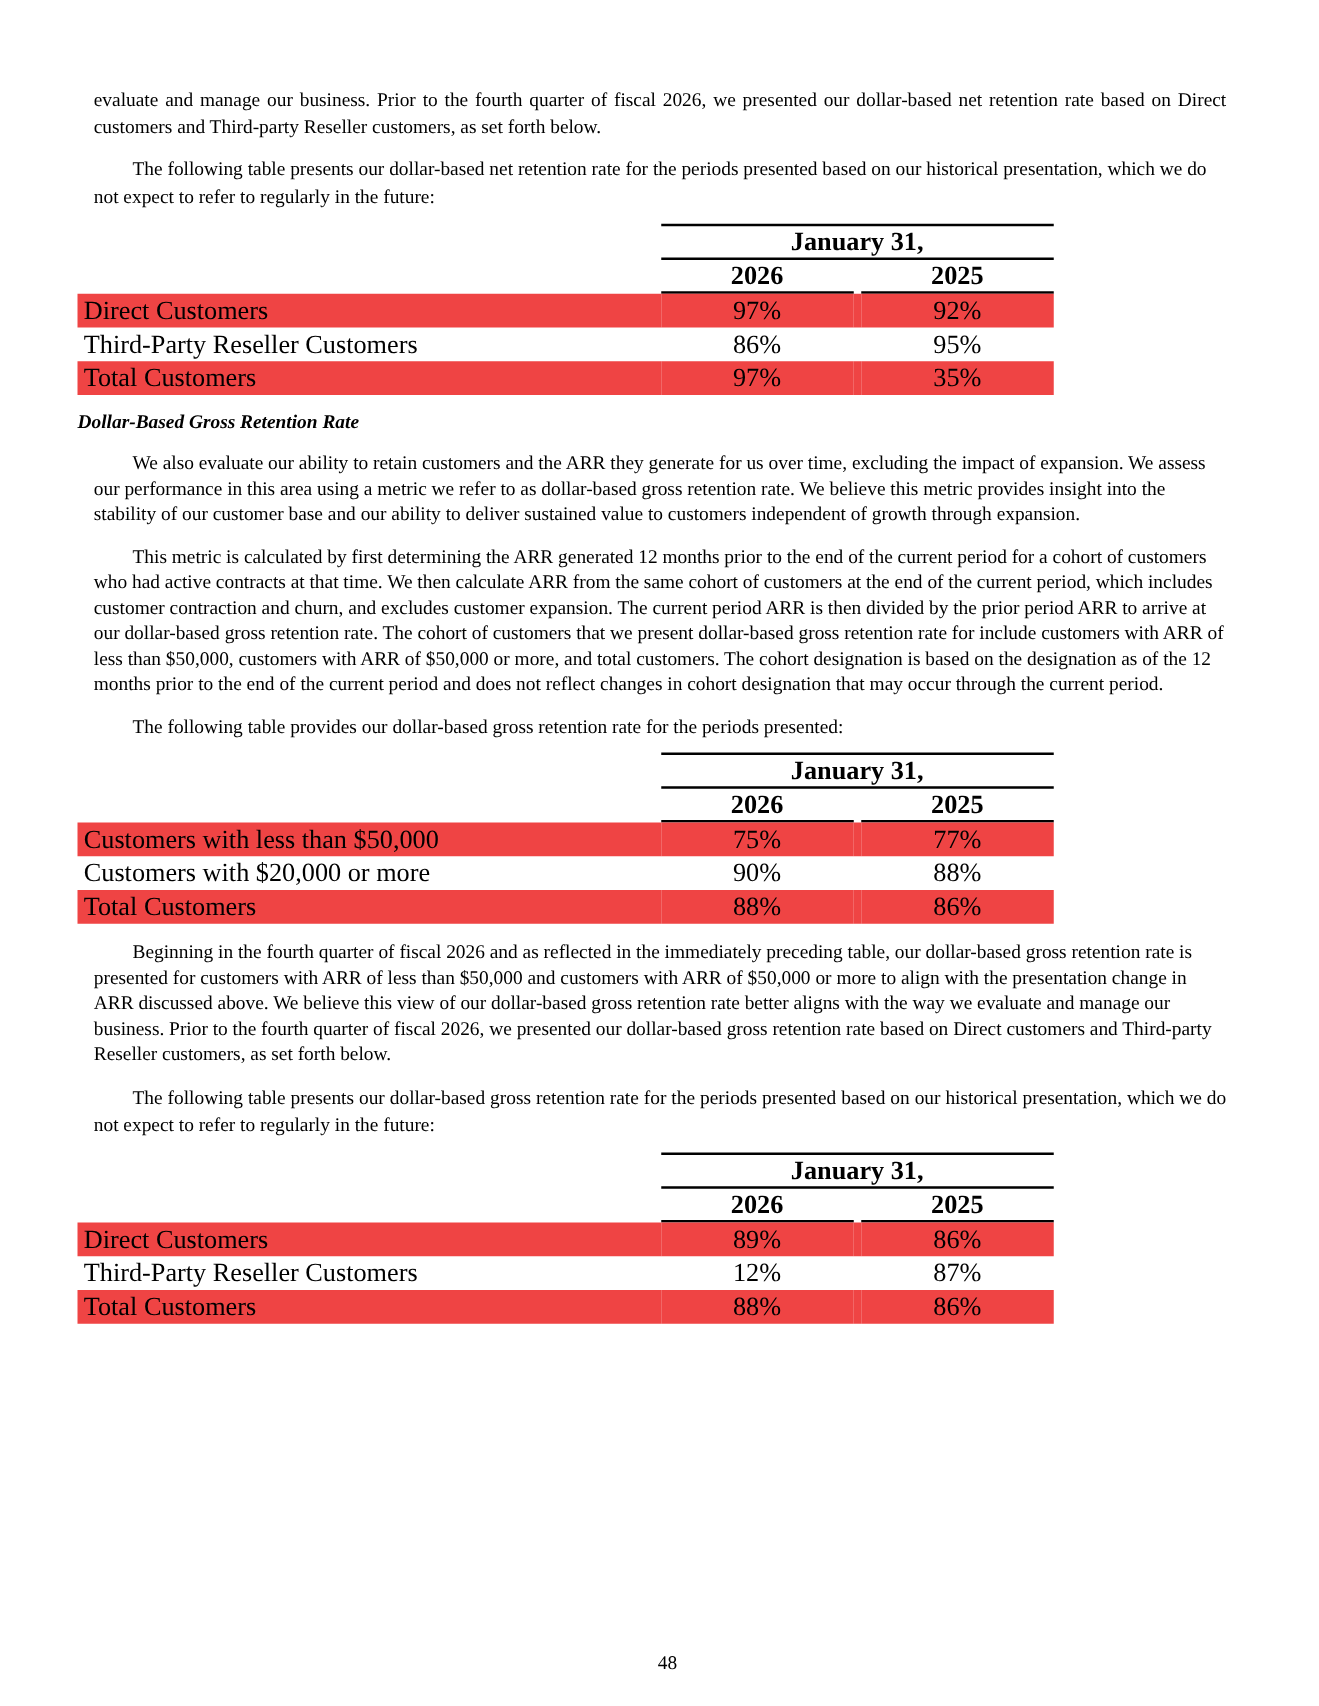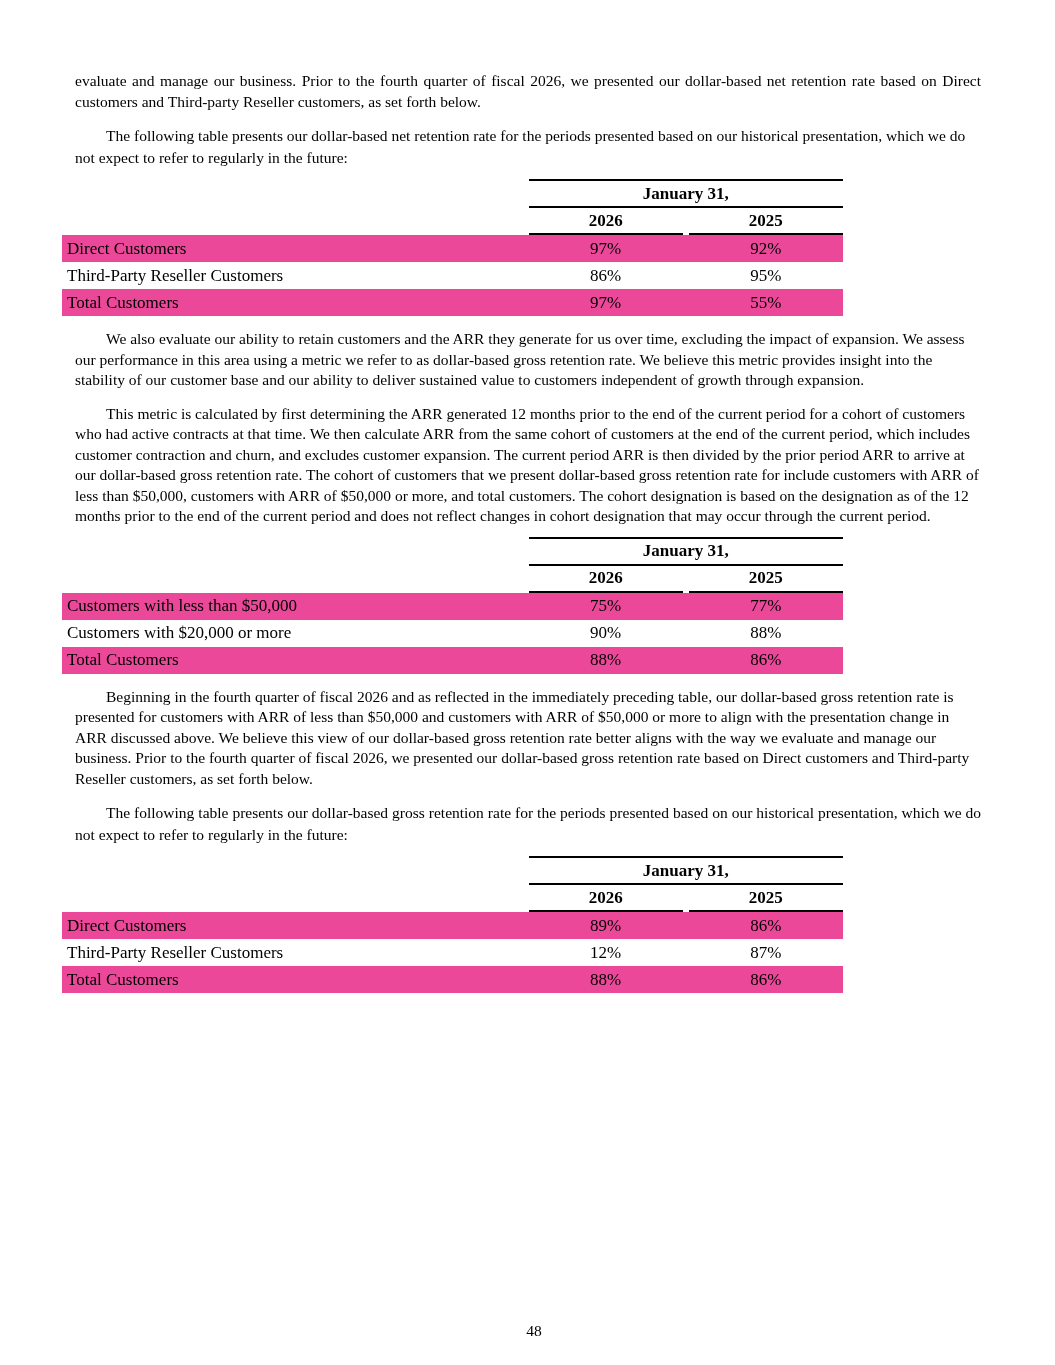--- a/index.html
+++ b/index.html
@@ -9,25 +9,25 @@
   }
   .page { position: absolute; left: 62px; top: 58px; width: 932px; }
   p { margin: 13px; line-height: 20.5px; }
   .para { margin-bottom: 7px; }
   .indent { text-indent: 31px; }
   .justify { text-align: justify; }
   .heading-bi { font-weight: bold; font-style: italic; margin: 6px 0 8px 0; line-height: 20px; }
   .heading-i { font-style: italic; margin: 4px 0 14px 0; line-height: 20px; }
 
   table.fin { border-collapse: separate; border-spacing: 0; width: 781px; margin: 10px 0 12px 0; }
-  table.fin td { padding: 0; height: 27px; font-size: 17px; vertical-align: middle; }
+  table.fin td { padding: 0; height: 27px; font-size: 21px; vertical-align: middle; }
   td.label { width: 464px; padding-left: 5px !important; }
   td.val { width: 155px; text-align: center; }
   td.gap { width: 6px; }
-  tr.shaded td.label, tr.shaded td.val, tr.shaded td.gap { background: #ec4899; }
+  tr.shaded td.label, tr.shaded td.val, tr.shaded td.gap { background: #ef4444; }
   .hdr-period {
     text-align: center; font-weight: bold; border-top: 2px solid #000; border-bottom: 2px solid #000;
     height: 25px !important;
   }
   .hdr-year { text-align: center; font-weight: bold; border-bottom: 2px solid #000; height: 25px !important; }
   .page-number { position: absolute; top: 1322px; left: 0; width: 1068px; text-align: center; font-size: 15.5px; }
 </style>
 </head>
 <body>
 
@@ -57,28 +57,30 @@
     <tr>
       <td class="label">Third-Party Reseller Customers</td>
       <td class="val">86%</td>
       <td class="gap"></td>
       <td class="val">95%</td>
     </tr>
     <tr class="shaded">
       <td class="label">Total Customers</td>
       <td class="val">97%</td>
       <td class="gap"></td>
-      <td class="val">55%</td>
+      <td class="val">35%</td>
     </tr>
   </tbody>
     </table>
 
+  <p class="heading-bi">Dollar-Based Gross Retention Rate</p>
 
   <p class="para indent">We also evaluate our ability to retain customers and the ARR they generate for us over time, excluding the impact of expansion. We assess our performance in this area using a metric we refer to as dollar-based gross retention rate. We believe this metric provides insight into the stability of our customer base and our ability to deliver sustained value to customers independent of growth through expansion.</p>
   <p class="para indent">This metric is calculated by first determining the ARR generated 12 months prior to the end of the current period for a cohort of customers who had active contracts at that time. We then calculate ARR from the same cohort of customers at the end of the current period, which includes customer contraction and churn, and excludes customer expansion. The current period ARR is then divided by the prior period ARR to arrive at our dollar-based gross retention rate. The cohort of customers that we present dollar-based gross retention rate for include customers with ARR of less than $50,000, customers with ARR of $50,000 or more, and total customers. The cohort designation is based on the designation as of the 12 months prior to the end of the current period and does not reflect changes in cohort designation that may occur through the current period.</p>
+  <p class="para indent">The following table provides our dollar-based gross retention rate for the periods presented:</p>
 
   <table class="fin">
     <tbody>
         <tr>
       <td class="label"></td>
       <td class="hdr-period" colspan="3">January 31,</td>
     </tr>
     <tr>
       <td class="label"></td>
       <td class="val hdr-year">2026</td>

